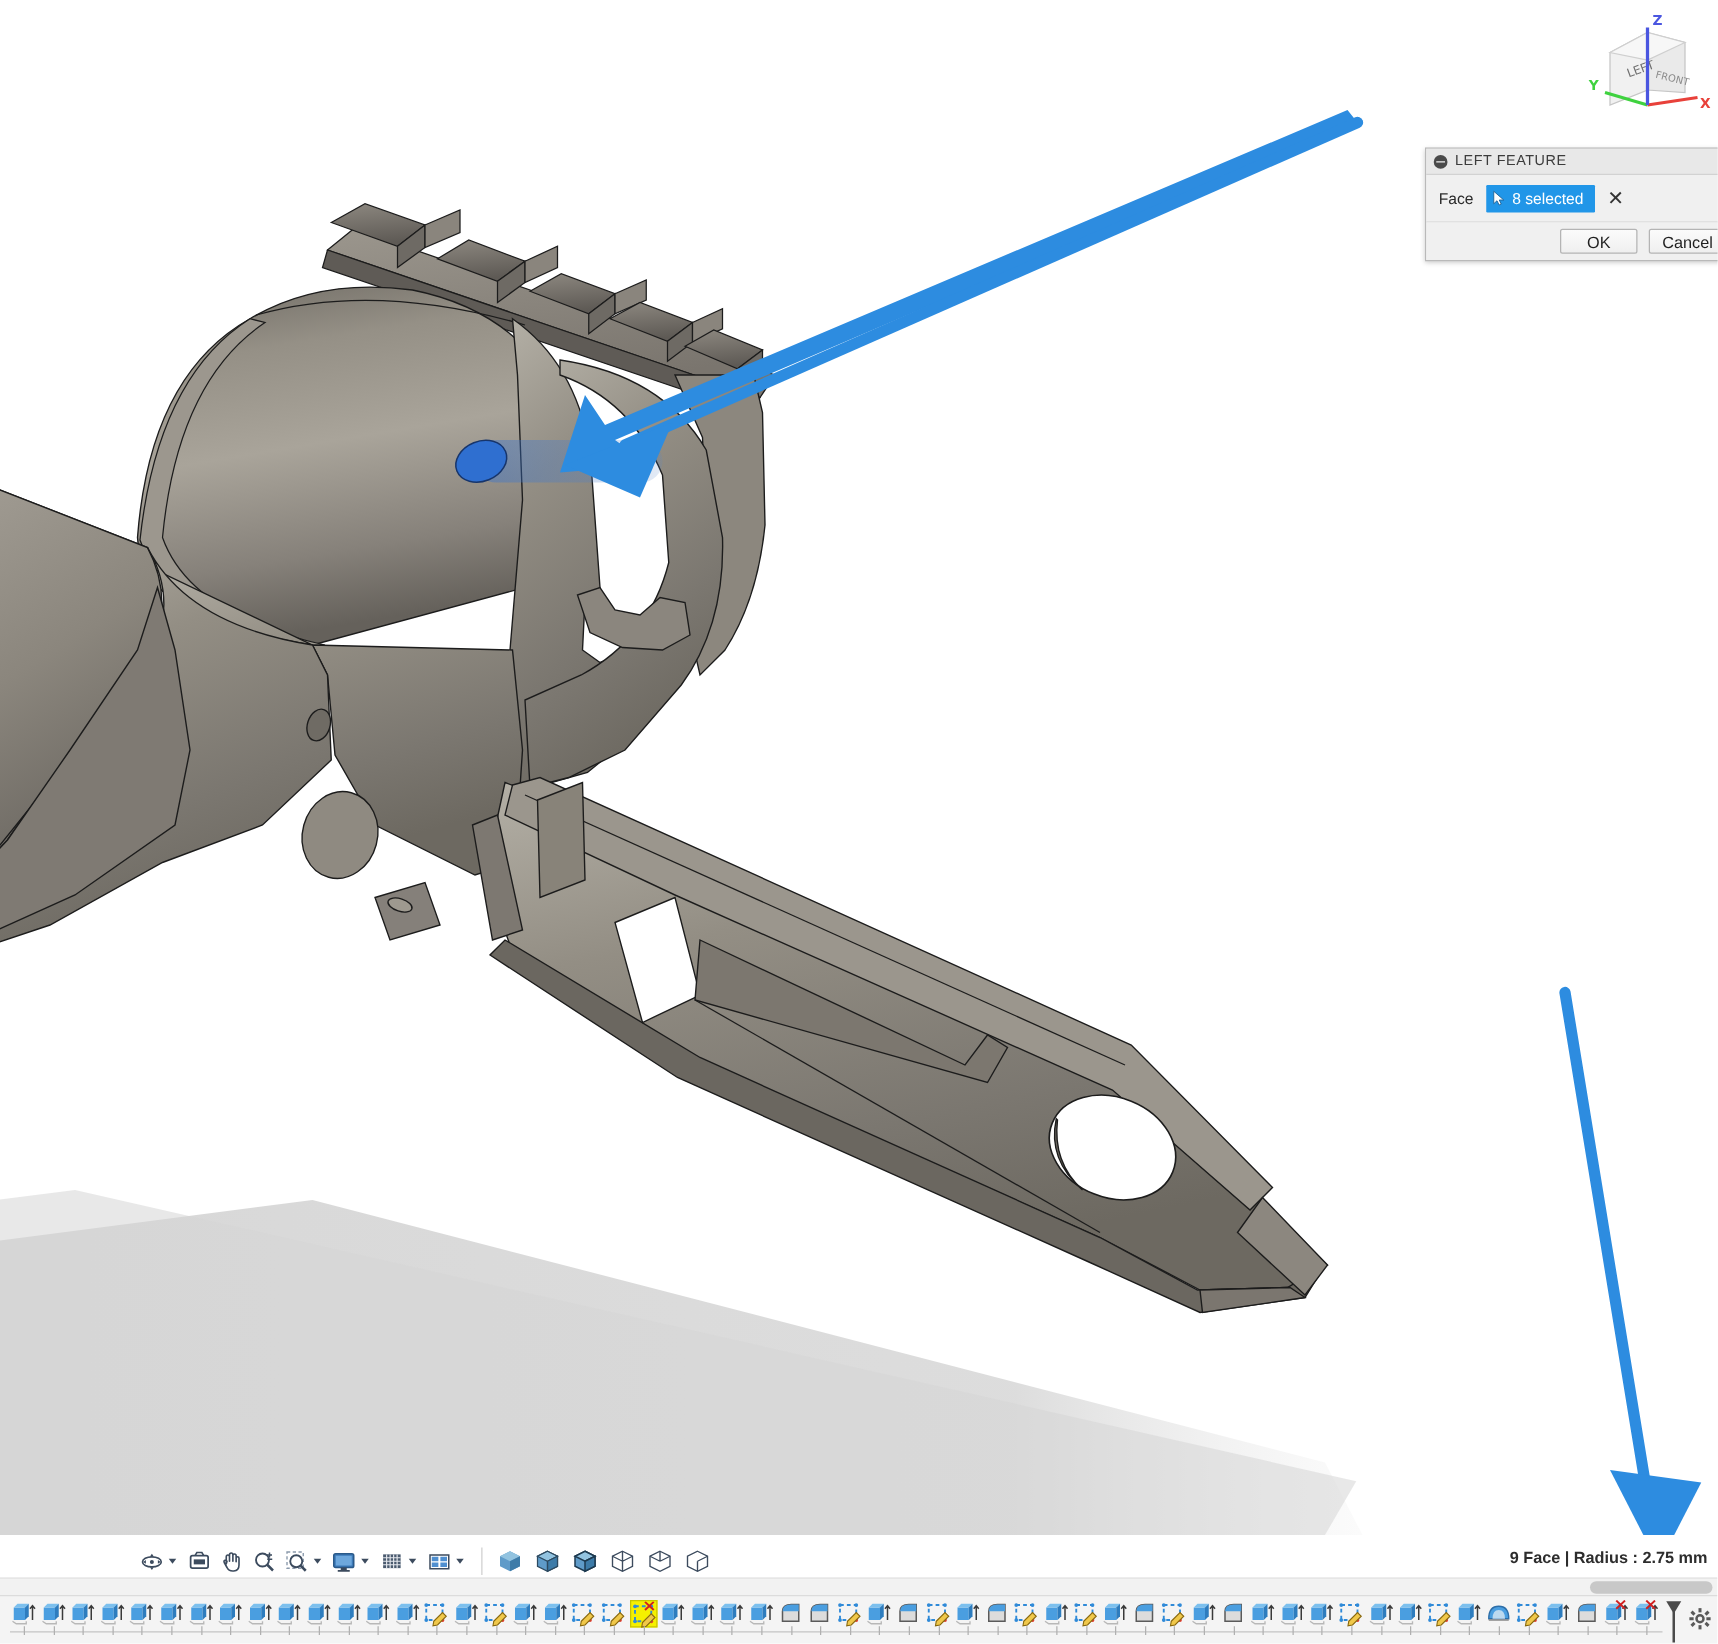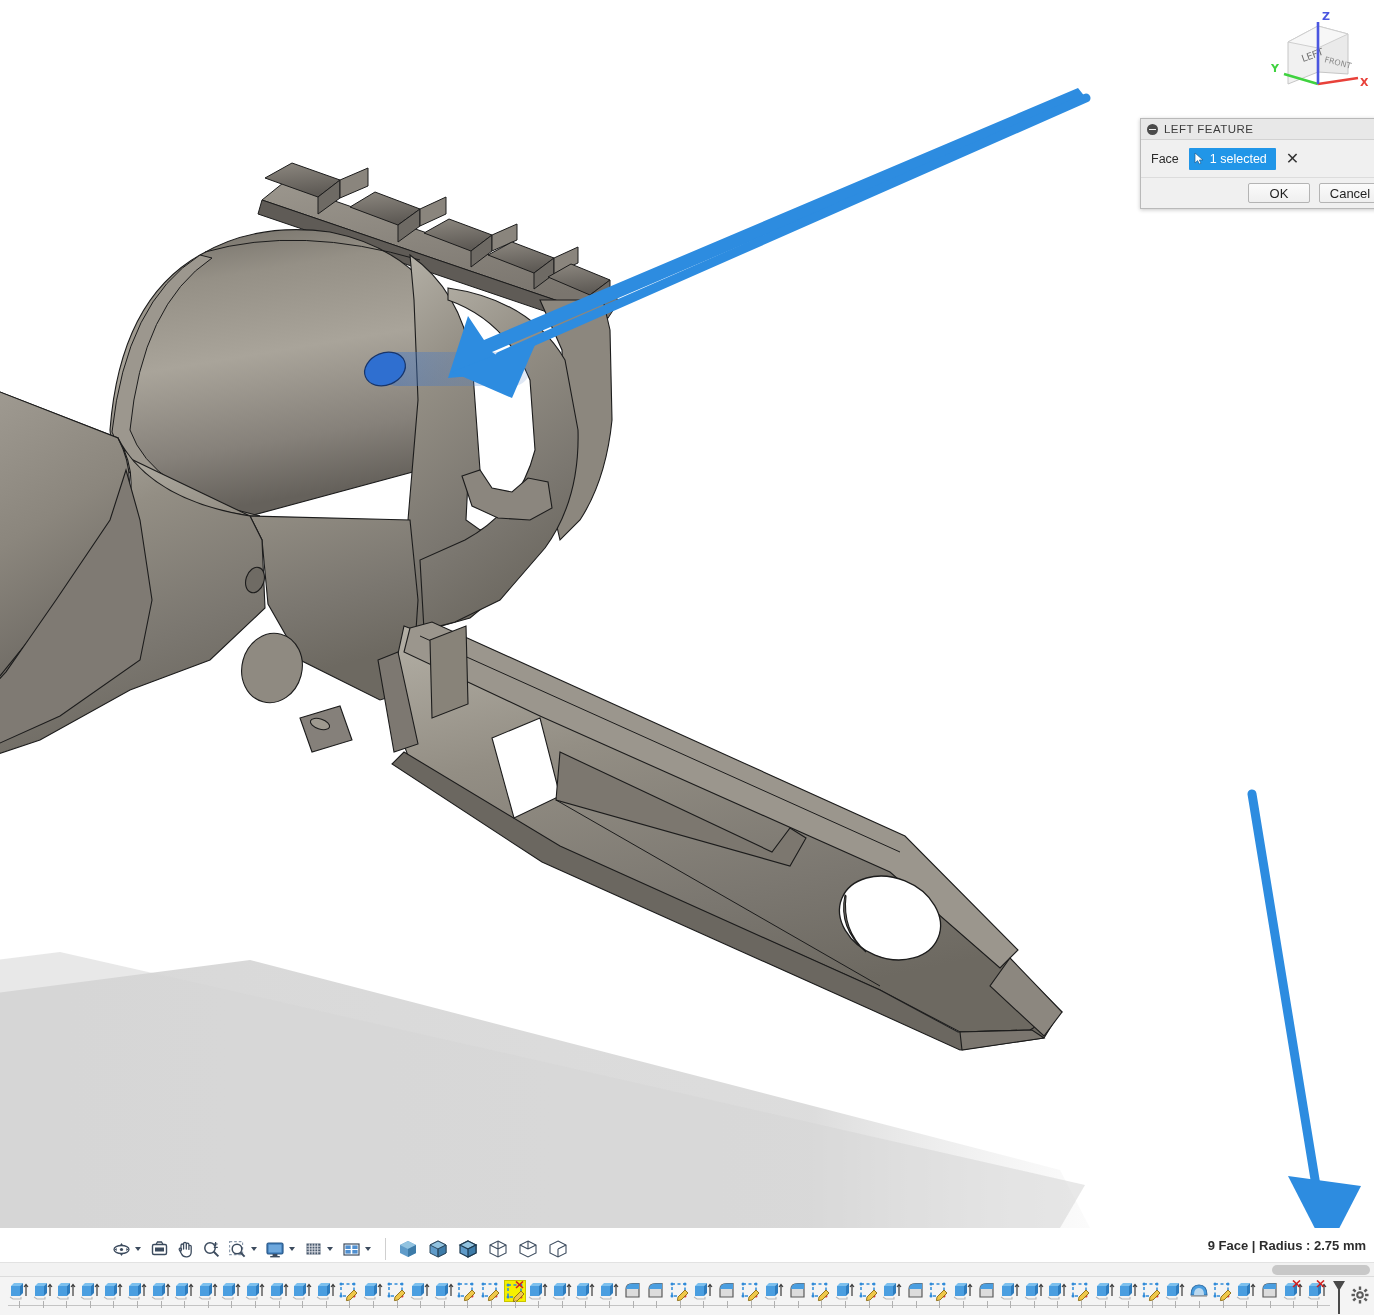--- a/index.html
+++ b/index.html
@@ -297,21 +297,21 @@
     <div class="dlg-head">
       <span class="dlg-collapse"></span>
       <span class="dlg-title">LEFT FEATURE</span>
     </div>
     <div class="dlg-body">
       <span class="dlg-label">Face</span>
       <span class="sel-chip">
         <svg class="cursor-ico" viewBox="0 0 11 13">
           <path d="M1 1 L1 11 L3.6 8.6 L5.3 12 L7 11.2 L5.4 8 L9 8 Z" fill="#ffffff" stroke="#1d5f92" stroke-width="0.7"></path>
         </svg>
-        <span>1 selected</span>
+        <span>8 selected</span>
       </span>
       <span class="clear-x">✕</span>
     </div>
     <div class="dlg-foot">
       <div class="dlg-btn">OK</div>
       <div class="dlg-btn">Cancel</div>
     </div>
   </div>
 
   <div id="status-text">9 Face | Radius : 2.75 mm</div>

